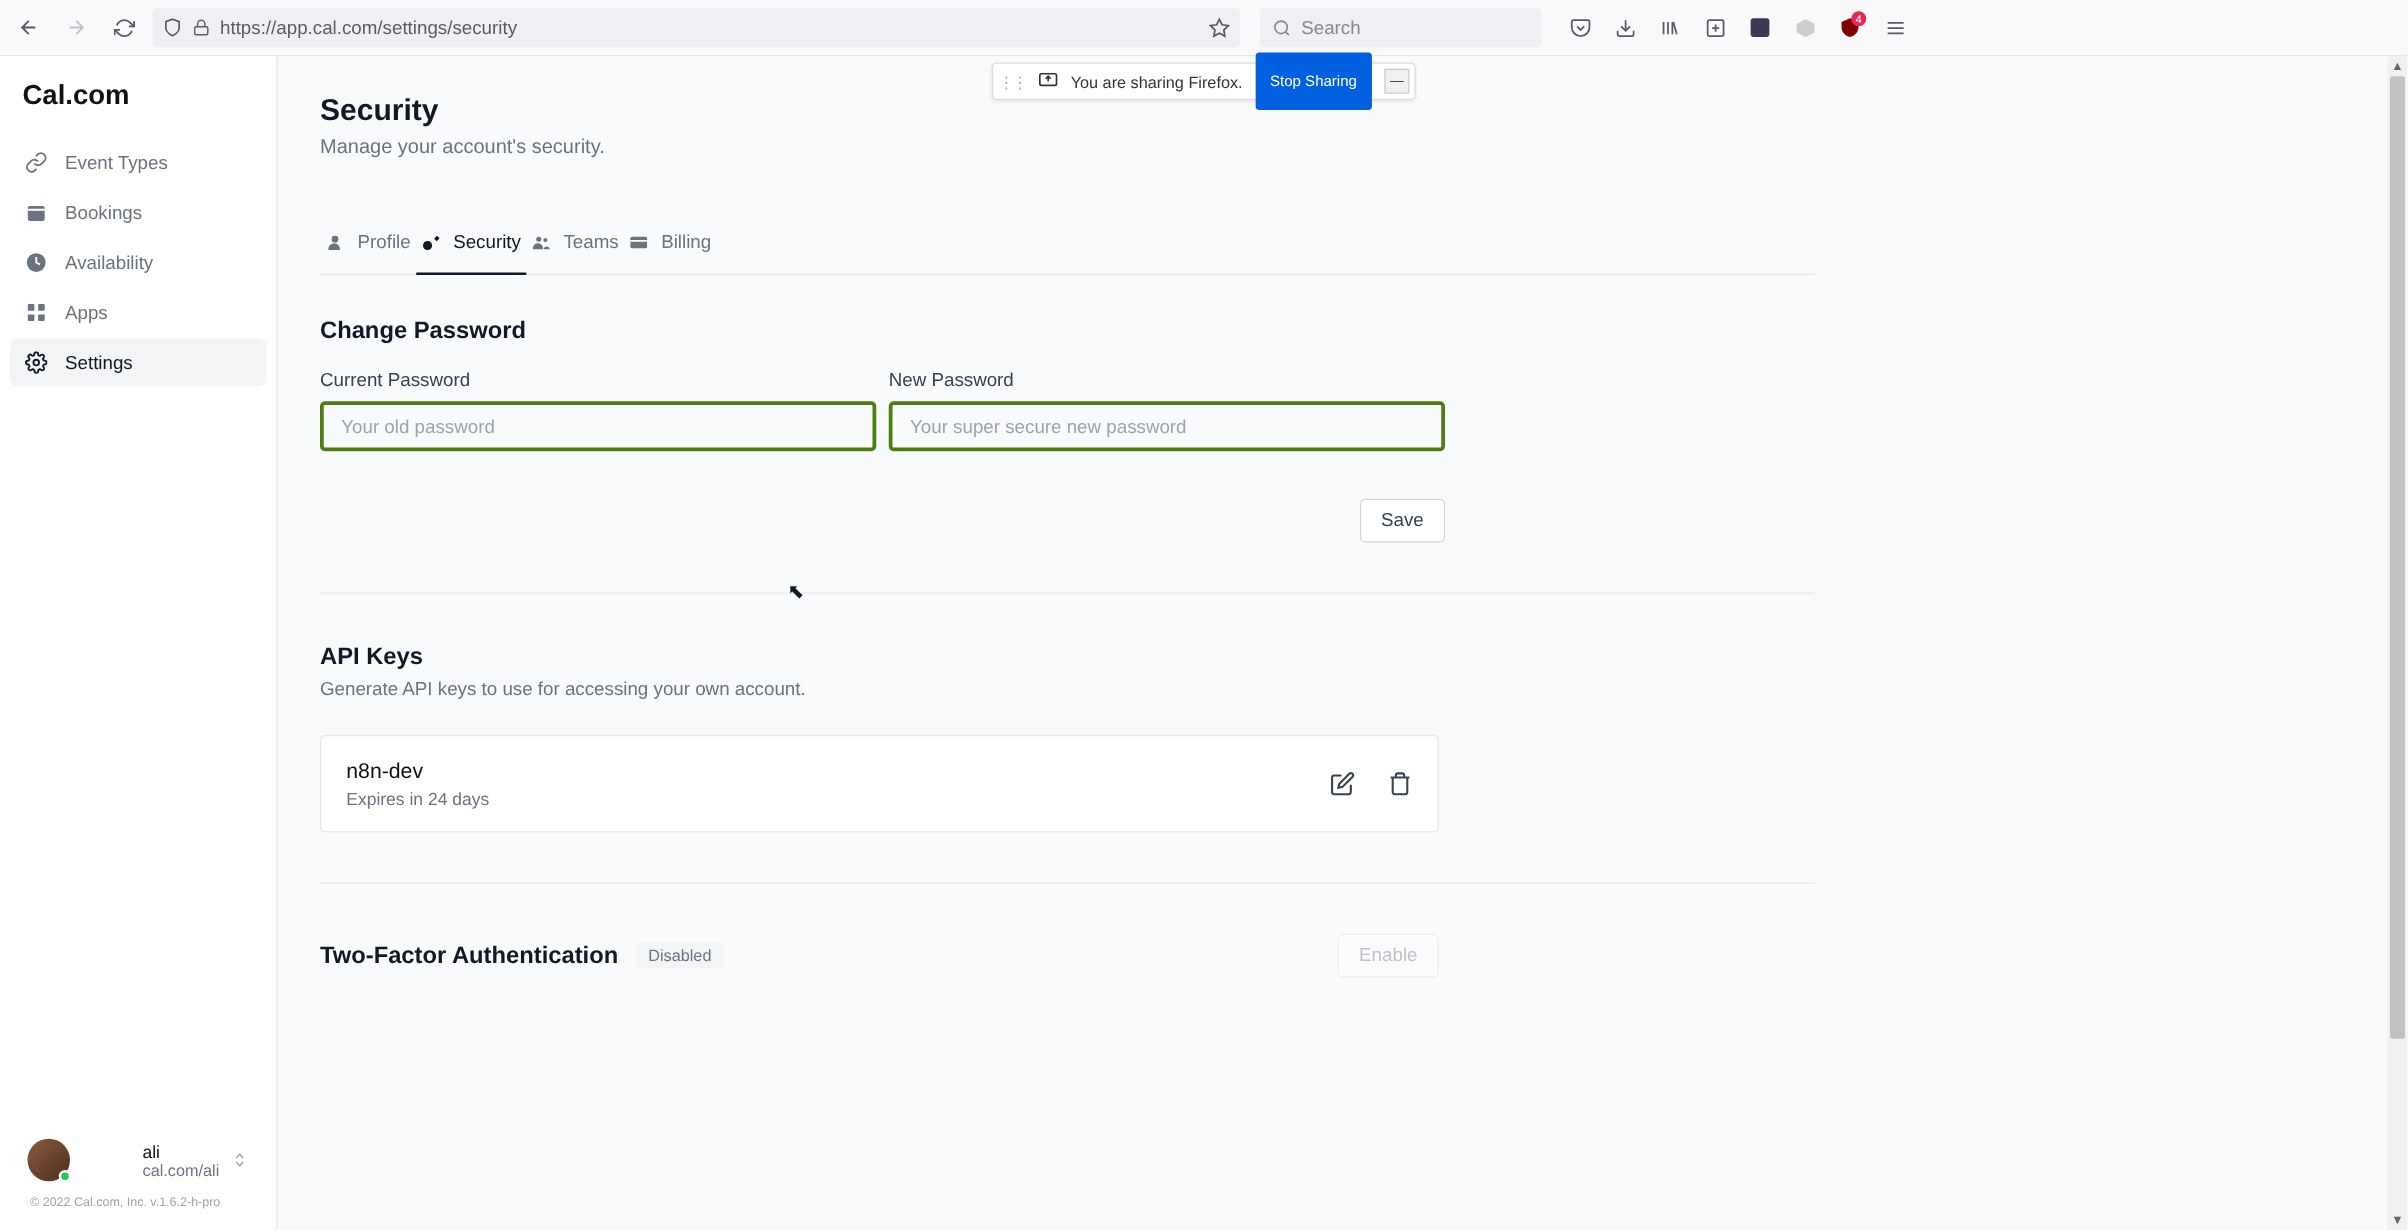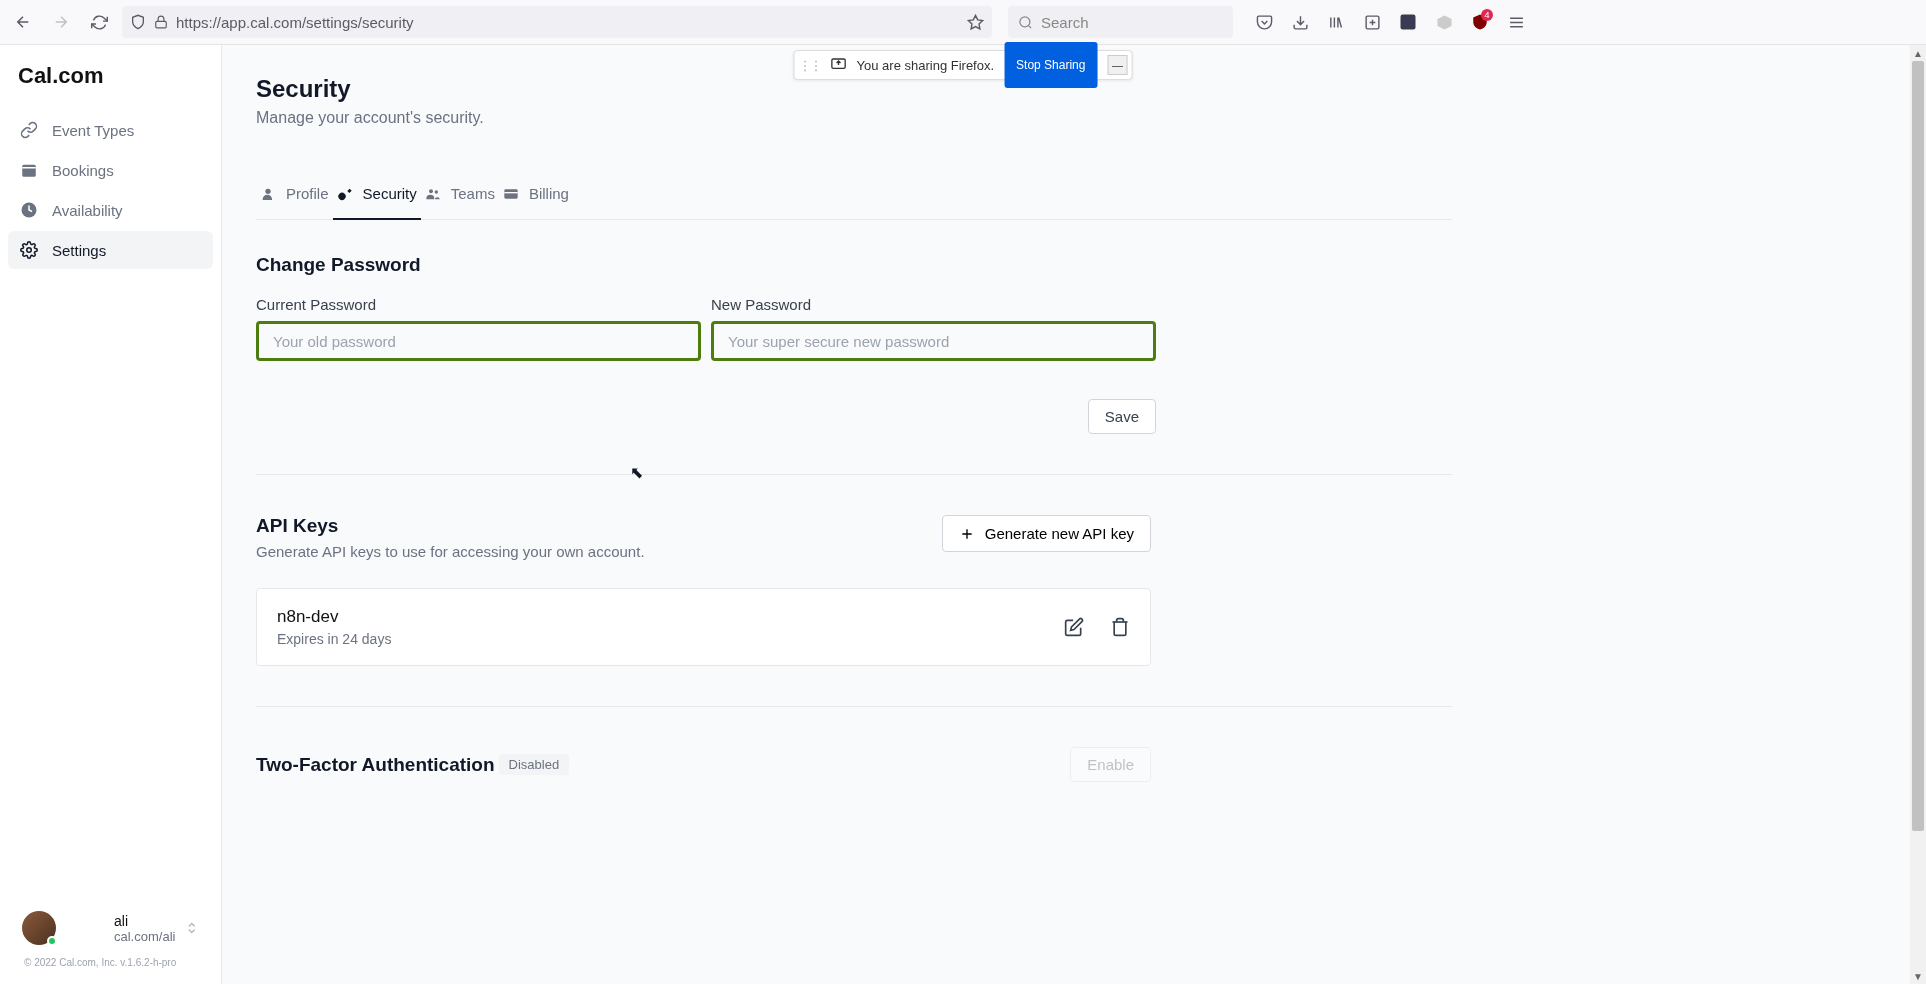--- a/index.html
+++ b/index.html
@@ -71,21 +71,21 @@
     .api-sub { font-size: 15px; color: #6b7280; }
     .btn-with-icon { display: flex; align-items: center; gap: 10px; padding: 9px 16px; border: 1px solid #d1d5db; background: white; border-radius: 4px; font-size: 15px; cursor: pointer;}
     
     .api-key-card { max-width: 895px; background: white; border: 1px solid #e5e7eb; border-radius: 4px; padding: 18px 20px; display: flex; align-items: center; justify-content: space-between;}
     .key-name { font-size: 17px; color: #111; margin-bottom: 4px;}
     .key-expiry { font-size: 14px; color: #6b7280;}
     .key-actions { display: flex; gap: 26px; color: #374151;}
     .icon-btn { cursor: pointer; }
     
     .twofa-row { display: flex; align-items: center; gap: 14px; max-width: 895px; justify-content: space-between;}
-    .twofa-left { display:flex; align-items:center; gap: 4px;}
+    .twofa-left { display:flex; align-items:center; gap: 14px;}
     .twofa-title { font-size: 19px; font-weight: 700;}
     .badge-disabled { background: #f3f4f6; color: #6b7280; font-size: 13px; padding: 3px 10px; border-radius: 3px;}
     
     .cursor { position: absolute; font-size: 16px; }
     .scrollbar-track { position: absolute; right: 0; top: 0; bottom: 0; width: 16px; background: #f1f1f1; }
     .scroll-arrow { height: 16px; display:flex; align-items:center; justify-content:center; color:#666; font-size:10px;}
     .scroll-thumb { background: #c1c1c1; border-radius: 2px; margin: 0 2px;}
   </style>
 </head>
 <body>
@@ -204,20 +204,29 @@
           </svg>
         <span>Bookings</span>
       </div>
       <div class="sidebar-item">
         <svg viewBox="0 0 24 24" fill="currentColor">
             <circle cx="12" cy="12" r="10"></circle>
             <path d="M12 6v6l4 2" stroke="white" stroke-width="2" fill="none"></path>
           </svg>
         <span>Availability</span>
       </div>
+      <div class="sidebar-item">
+        <svg viewBox="0 0 24 24" fill="currentColor">
+            <rect x="3" y="3" width="7" height="7" rx="1"></rect>
+            <rect x="14" y="3" width="7" height="7" rx="1"></rect>
+            <rect x="3" y="14" width="7" height="7" rx="1"></rect>
+            <rect x="14" y="14" width="7" height="7" rx="1"></rect>
+          </svg>
+        <span>Apps</span>
+      </div>
       <div class="sidebar-item active">
         <svg viewBox="0 0 24 24" fill="none" stroke="currentColor" stroke-width="2">
             <circle cx="12" cy="12" r="3"></circle>
             <path d="M19.4 15a1.65 1.65 0 00.33 1.82l.06.06a2 2 0 11-2.83 2.83l-.06-.06a1.65 1.65 0 00-1.82-.33 1.65 1.65 0 00-1 1.51V21a2 2 0 11-4 0v-.09A1.65 1.65 0 009 19.4a1.65 1.65 0 00-1.82.33l-.06.06a2 2 0 11-2.83-2.83l.06-.06a1.65 1.65 0 00.33-1.82 1.65 1.65 0 00-1.51-1H3a2 2 0 110-4h.09A1.65 1.65 0 004.6 9a1.65 1.65 0 00-.33-1.82l-.06-.06a2 2 0 112.83-2.83l.06.06a1.65 1.65 0 001.82.33H9a1.65 1.65 0 001-1.51V3a2 2 0 114 0v.09a1.65 1.65 0 001 1.51 1.65 1.65 0 001.82-.33l.06-.06a2 2 0 112.83 2.83l-.06.06a1.65 1.65 0 00-.33 1.82V9a1.65 1.65 0 001.51 1H21a2 2 0 110 4h-.09a1.65 1.65 0 00-1.51 1z"></path>
           </svg>
         <span>Settings</span>
       </div>
     </div>
     <div class="sidebar-bottom">
       <div class="user-row">
@@ -289,26 +298,20 @@
           <button class="btn">Save</button>
         </div>
       </div>
 
       <div class="section">
         <div class="api-header">
           <div class="api-titles">
             <h2 class="section-title">API Keys</h2>
             <p class="api-sub">Generate API keys to use for accessing your own account.</p>
           </div>
-          <button class="btn-with-icon">
-            <svg width="16" height="16" viewBox="0 0 24 24" fill="none" stroke="currentColor" stroke-width="2">
-                <path d="M12 5v14M5 12h14"></path>
-              </svg>
-            <span>Generate new API key</span>
-          </button>
         </div>
         <div class="api-key-card">
           <div>
             <div class="key-name">n8n-dev</div>
             <div class="key-expiry">Expires in 24 days</div>
           </div>
           <div class="key-actions">
             <svg class="icon-btn" width="20" height="20" viewBox="0 0 24 24" fill="none" stroke="currentColor" stroke-width="2">
                 <path d="M11 4H4a2 2 0 00-2 2v14a2 2 0 002 2h14a2 2 0 002-2v-7"></path>
                 <path d="M18.5 2.5a2.121 2.121 0 013 3L12 15l-4 1 1-4 9.5-9.5z"></path>

